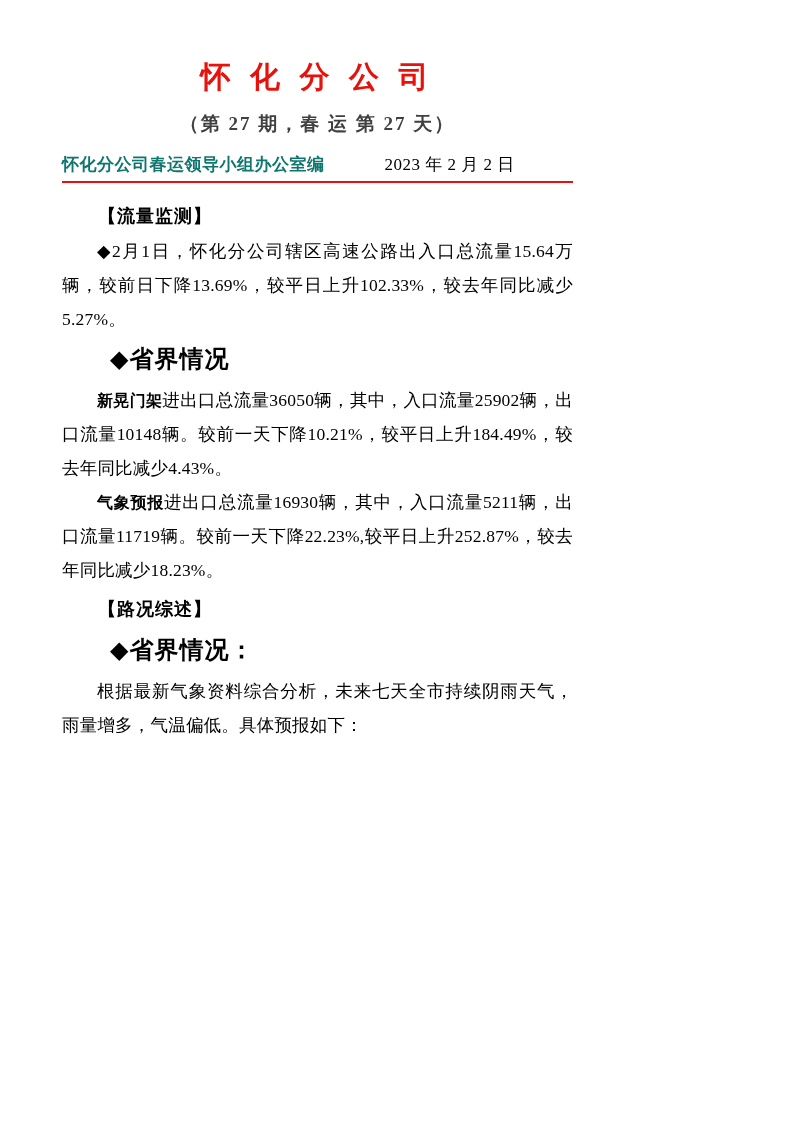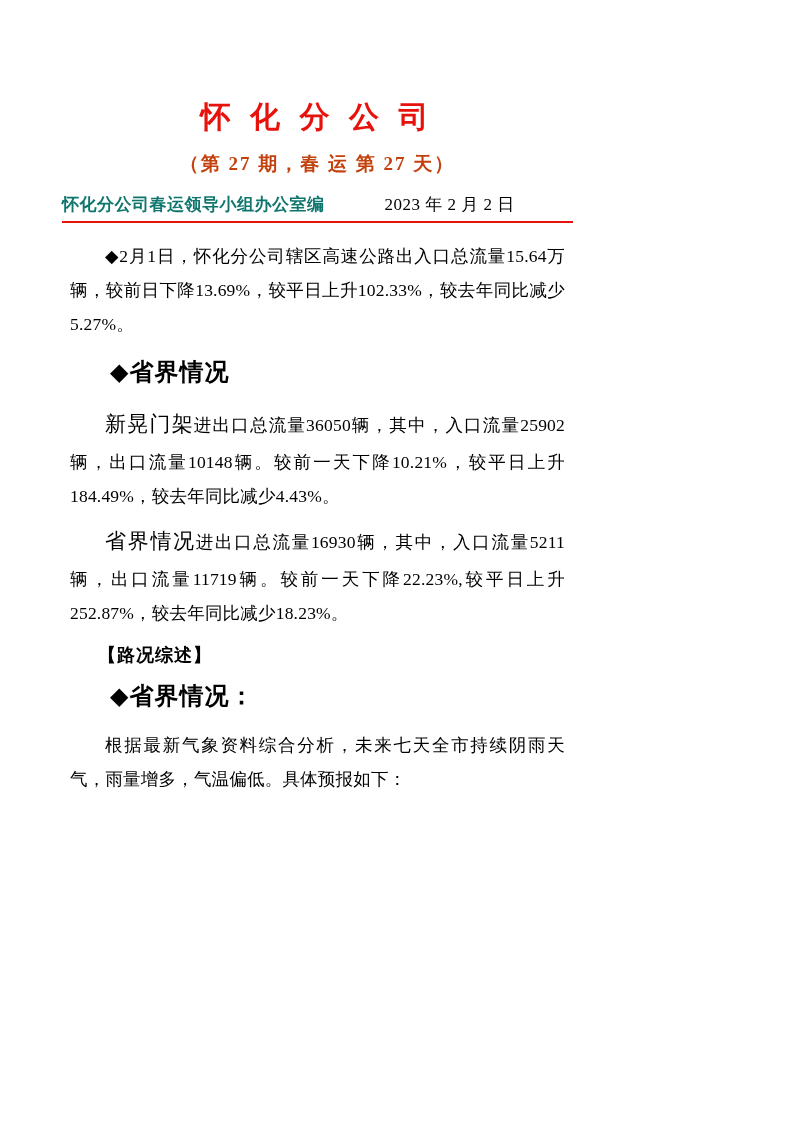--- a/index.html
+++ b/index.html
@@ -12,39 +12,39 @@
     height: 1122px;
     font-family: "Liberation Serif", "DejaVu Serif", serif;
     color: #000000;
     position: relative;
     overflow: hidden;
   }
   .page {
     width: 633px;
     height: 1122px;
     box-sizing: border-box;
-    padding: 70px 60px 40px 62px;
+    padding: 30px 60px 40px 62px;
     position: relative;
   }
 
   
   .title-block {
     text-align: center;
     margin-top: 26px;
   }
   .title-line {
     color: #e8120c;
     font-weight: bold;
     font-size: 30px;
     letter-spacing: 6px;
     line-height: 1.42;
     font-family: "Liberation Serif", "DejaVu Serif", serif;
   }
   .subtitle-line {
-    color: #c2410c;
+    color: #404040;
     font-weight: bold;
     font-size: 19px;
     letter-spacing: 2px;
     margin-top: 12px;
   }
 
   .meta-row {
     display: flex;
     align-items: flex-end;
     justify-content: flex-start;
@@ -84,55 +84,56 @@
     letter-spacing: 1px;
   }
   .bullet-head {
     font-weight: bold;
     font-size: 24px;
     text-indent: 2em;
     margin: 0;
     letter-spacing: 1px;
   }
   p.para {
-    margin: 8px;
+    margin: 0;
     text-indent: 2em;
     text-align: justify;
     letter-spacing: 0.2px;
   }
   .lead {
-    font-weight: normal;
-    font-size: 21px;
+    font-weight: bold;
+    font-size: 16px;
   }
 </style>
 </head>
 <body>
 
 <div class="page">
 
   <div class="title-block">
     <div class="title-line">怀 化 分 公 司</div>
     <div class="subtitle-line">（第 27 期，春 运 第 27 天）</div>
   </div>
 
   <div class="meta-row">
     <div class="meta-left">怀化分公司春运领导小组办公室编</div>
     <div class="meta-right">2023 年 2 月 2 日</div>
   </div>
   <div class="red-rule"></div>
 
   <div class="body-area">
 
+    <div class="section-head">【流量监测】</div>
     <p class="para">◆2月1日，怀化分公司辖区高速公路出入口总流量15.64万辆，较前日下降13.69%，较平日上升102.33%，较去年同比减少5.27%。</p>
 
     <div class="bullet-head">◆省界情况</div>
 
     <p class="para"><span class="lead">新晃门架</span><span>进出口总流量36050辆，其中，入口流量25902辆，出口流量10148辆。较前一天下降10.21%，较平日上升184.49%，较去年同比减少4.43%。</span></p>
 
-    <p class="para"><span class="lead">省界情况</span><span>进出口总流量16930辆，其中，入口流量5211辆，出口流量11719辆。较前一天下降22.23%,较平日上升252.87%，较去年同比减少18.23%。</span></p>
+    <p class="para"><span class="lead">气象预报</span><span>进出口总流量16930辆，其中，入口流量5211辆，出口流量11719辆。较前一天下降22.23%,较平日上升252.87%，较去年同比减少18.23%。</span></p>
 
     <div class="section-head">【路况综述】</div>
 
     <div class="bullet-head">◆省界情况：</div>
     <p class="para">根据最新气象资料综合分析，未来七天全市持续阴雨天气，雨量增多，气温偏低。具体预报如下：</p>
 
   </div>
 </div>
 
 </body></html>

